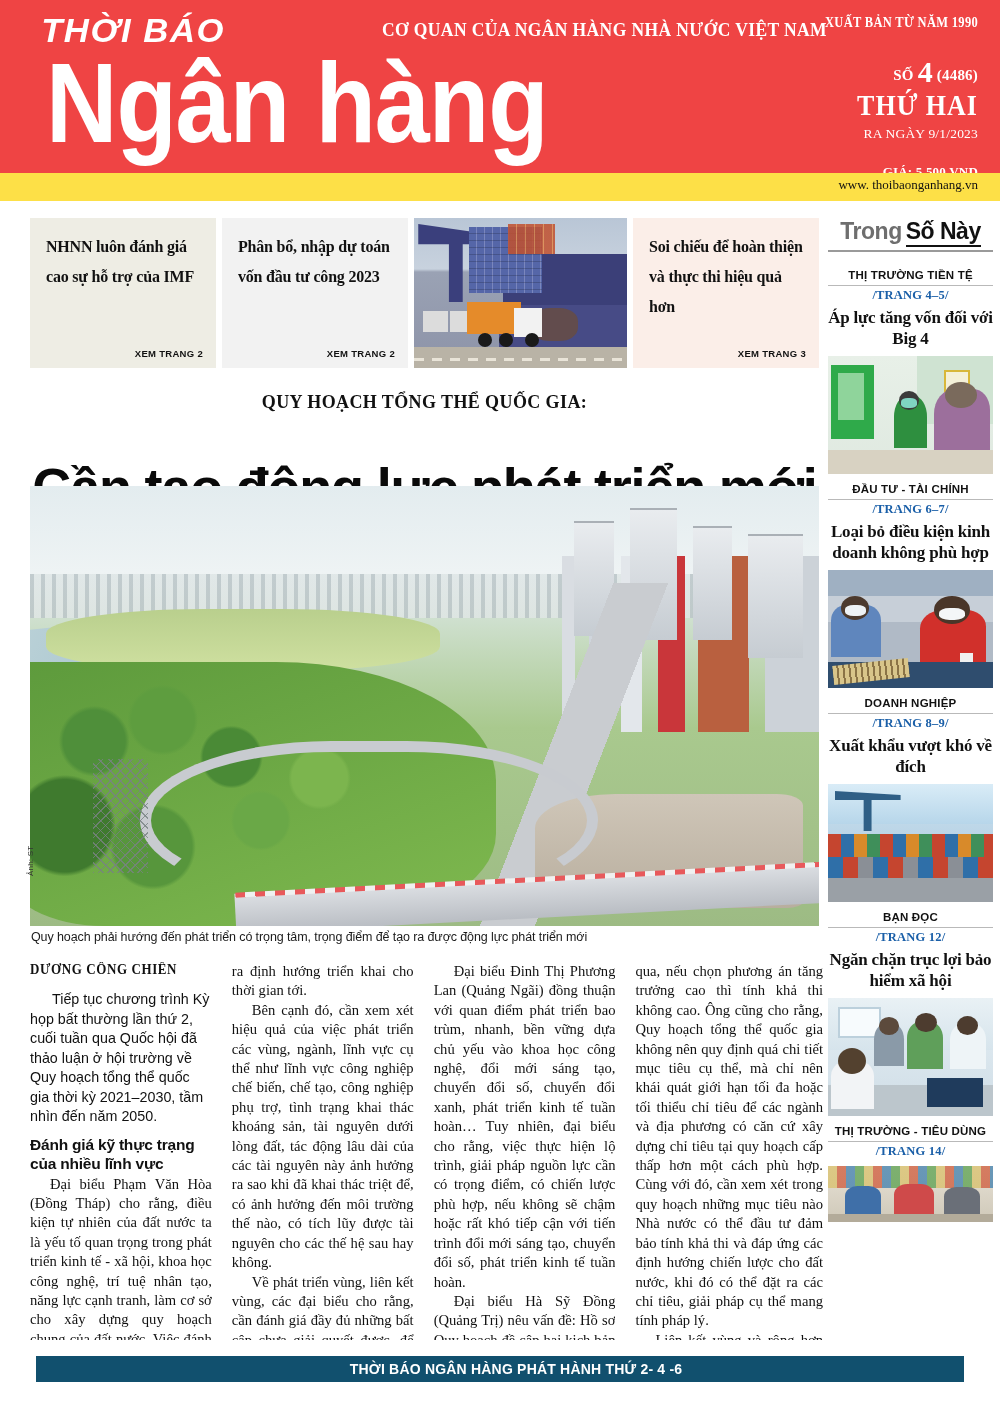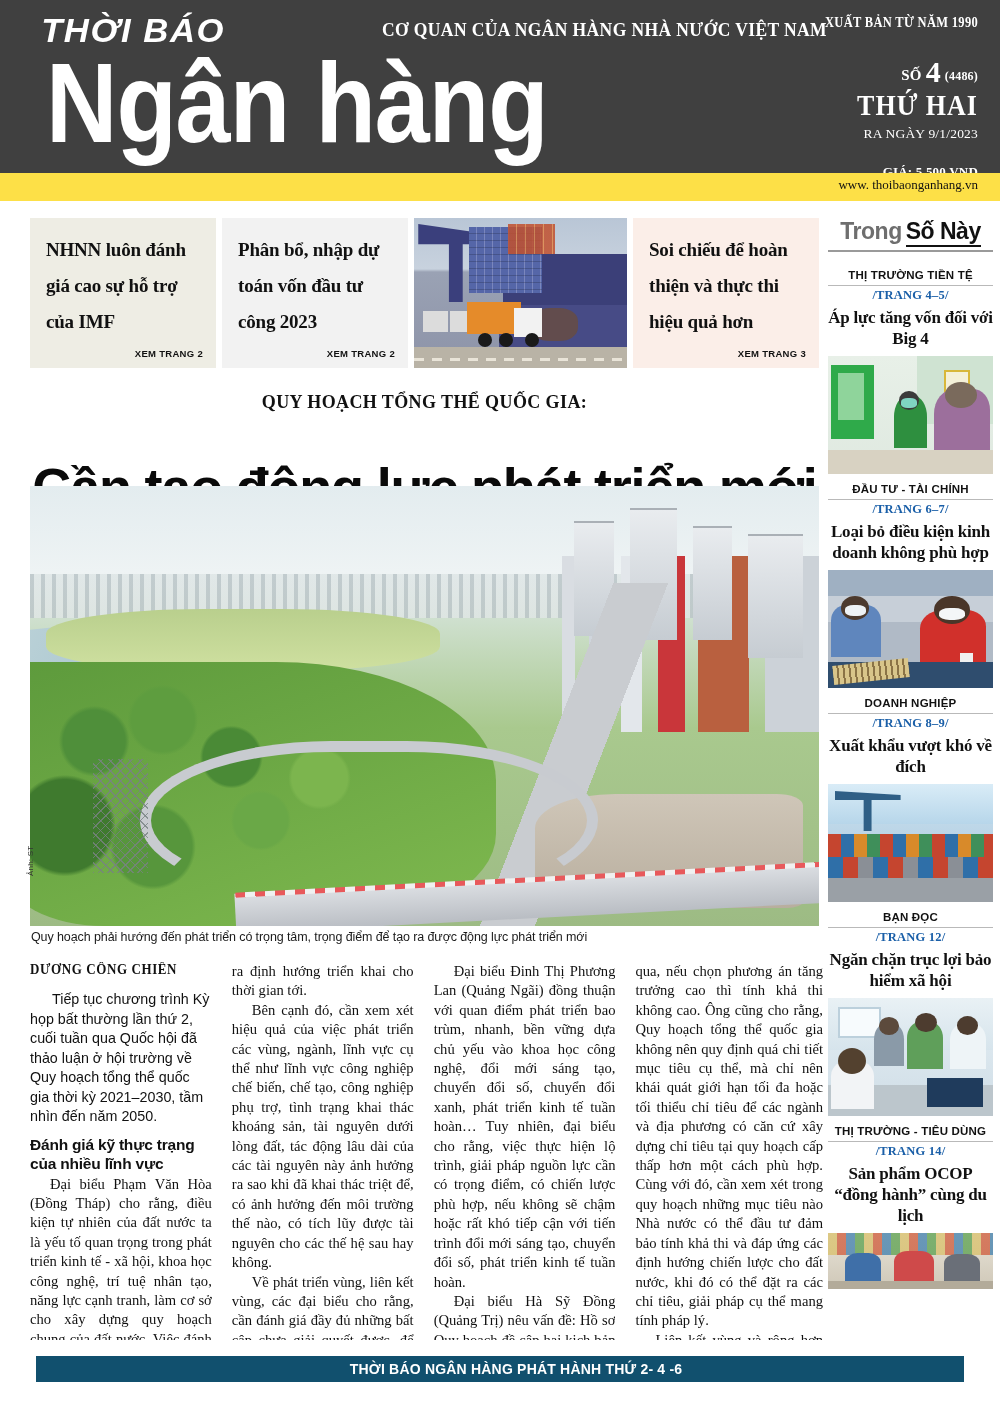--- a/index.html
+++ b/index.html
@@ -7,21 +7,21 @@
     width: 1000px; height: 1402px;
     background: #ffffff;
     font-family: "Liberation Serif", serif;
     overflow: hidden;
   }
   .page { position: relative; width: 1000px; height: 1402px; background: #fff; }
 
   
   .masthead {
     position: absolute; left: 0; top: 0; width: 1000px; height: 173px;
-    background: #404040;
+    background: #ef4444;
     color: #fff;
   }
   .mast-title-wrap { position: absolute; left: 46px; top: 10px; }
   .mast-thoibao {
     font-family: "Liberation Sans", sans-serif;
     font-weight: 700; font-style: italic;
     font-size: 34px; letter-spacing: 1.5px;
     line-height: 40px; color: #fff;
     transform: scaleX(1.02);
   }
@@ -50,21 +50,21 @@
     font-family: "Liberation Serif", serif;
     font-size: 12.5px; font-weight: 700; letter-spacing: 0.3px;
     transform: scaleY(1.1);
   }
   .mast-issue {
     margin-top: 24px;
     font-family: "Liberation Serif", serif;
     font-size: 15px; font-weight: 700; letter-spacing: .2px;
   }
   .mast-issue .num { font-size: 30px; font-weight: 700; vertical-align: -2px; }
-  .mast-issue .paren { font-size: 12px; }
+  .mast-issue .paren { font-size: 15px; }
   .mast-day {
     margin-top: 2px;
     font-family: "Liberation Serif", serif;
     font-size: 26px; font-weight: 700; letter-spacing: 1px;
     transform: scaleY(1.1);
   }
   .mast-date {
     margin-top: 5px;
     font-family: "Liberation Serif", serif;
     font-size: 13.5px; font-weight: 400; letter-spacing: .2px;
@@ -93,21 +93,21 @@
   }
   .teaser {
     position: relative; flex: 0 0 186px; height: 150px;
     padding: 14px 14px 8px 16px;
   }
   .teaser.t1 { background: #eeedE4; }
   .teaser.t2 { background: #f2f2f2; }
   .teaser.t4 { background: #fbeee8; }
   .teaser-title {
     font-family: "Liberation Serif", serif;
-    font-weight: 700; font-size: 19px; line-height: 36px;
+    font-weight: 700; font-size: 16px; line-height: 30px;
     color: #111; letter-spacing: -.2px;
   }
   .teaser-link {
     position: absolute; right: 13px; bottom: 9px;
     font-family: "Liberation Sans", sans-serif;
     font-weight: 700; font-size: 9.5px; letter-spacing: .3px; color: #111;
   }
   .teaser.photo { flex: 0 0 213px; padding: 0; overflow: hidden; background:#2a2f6b; }
 
   
@@ -570,21 +570,20 @@
         <div class="kid"></div>
         <div class="kidh"></div>
         <div class="mon"></div>
       </div>
     </div>
 
     <div class="sb-block">
       <div class="sb-section">THỊ TRƯỜNG - TIÊU DÙNG</div>
       <div class="sb-sep"></div>
       <div class="sb-page">/TRANG 14/</div>
-      <div class="sb-headline">Sản phẩm OCOP “đồng hành” cùng du lịch</div>
       <div class="sb-photo ph-mkt" style="height:56px">
         <div class="stall"></div>
         <div class="p1"></div>
         <div class="p2"></div>
         <div class="p3"></div>
         <div class="floor"></div>
       </div>
     </div>
   </div>
 

